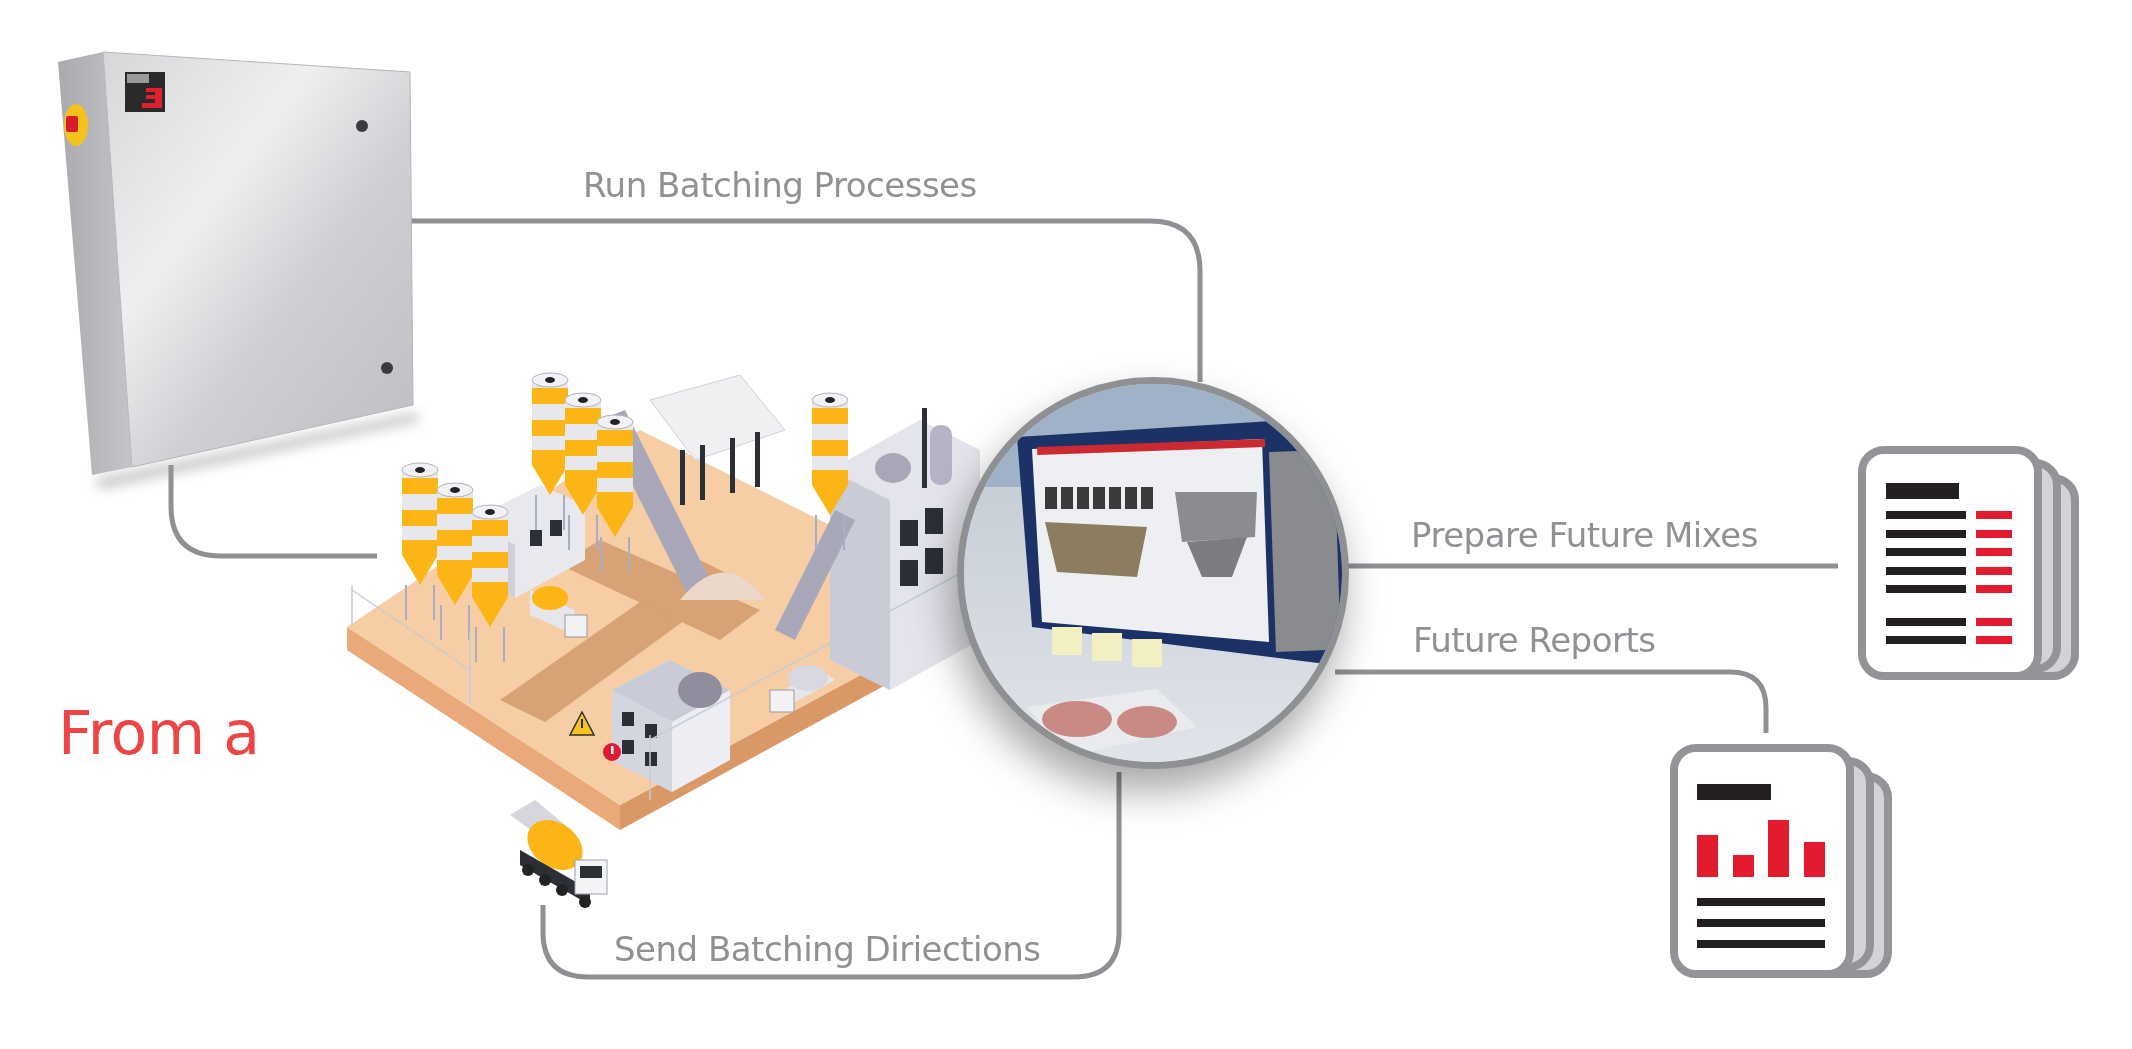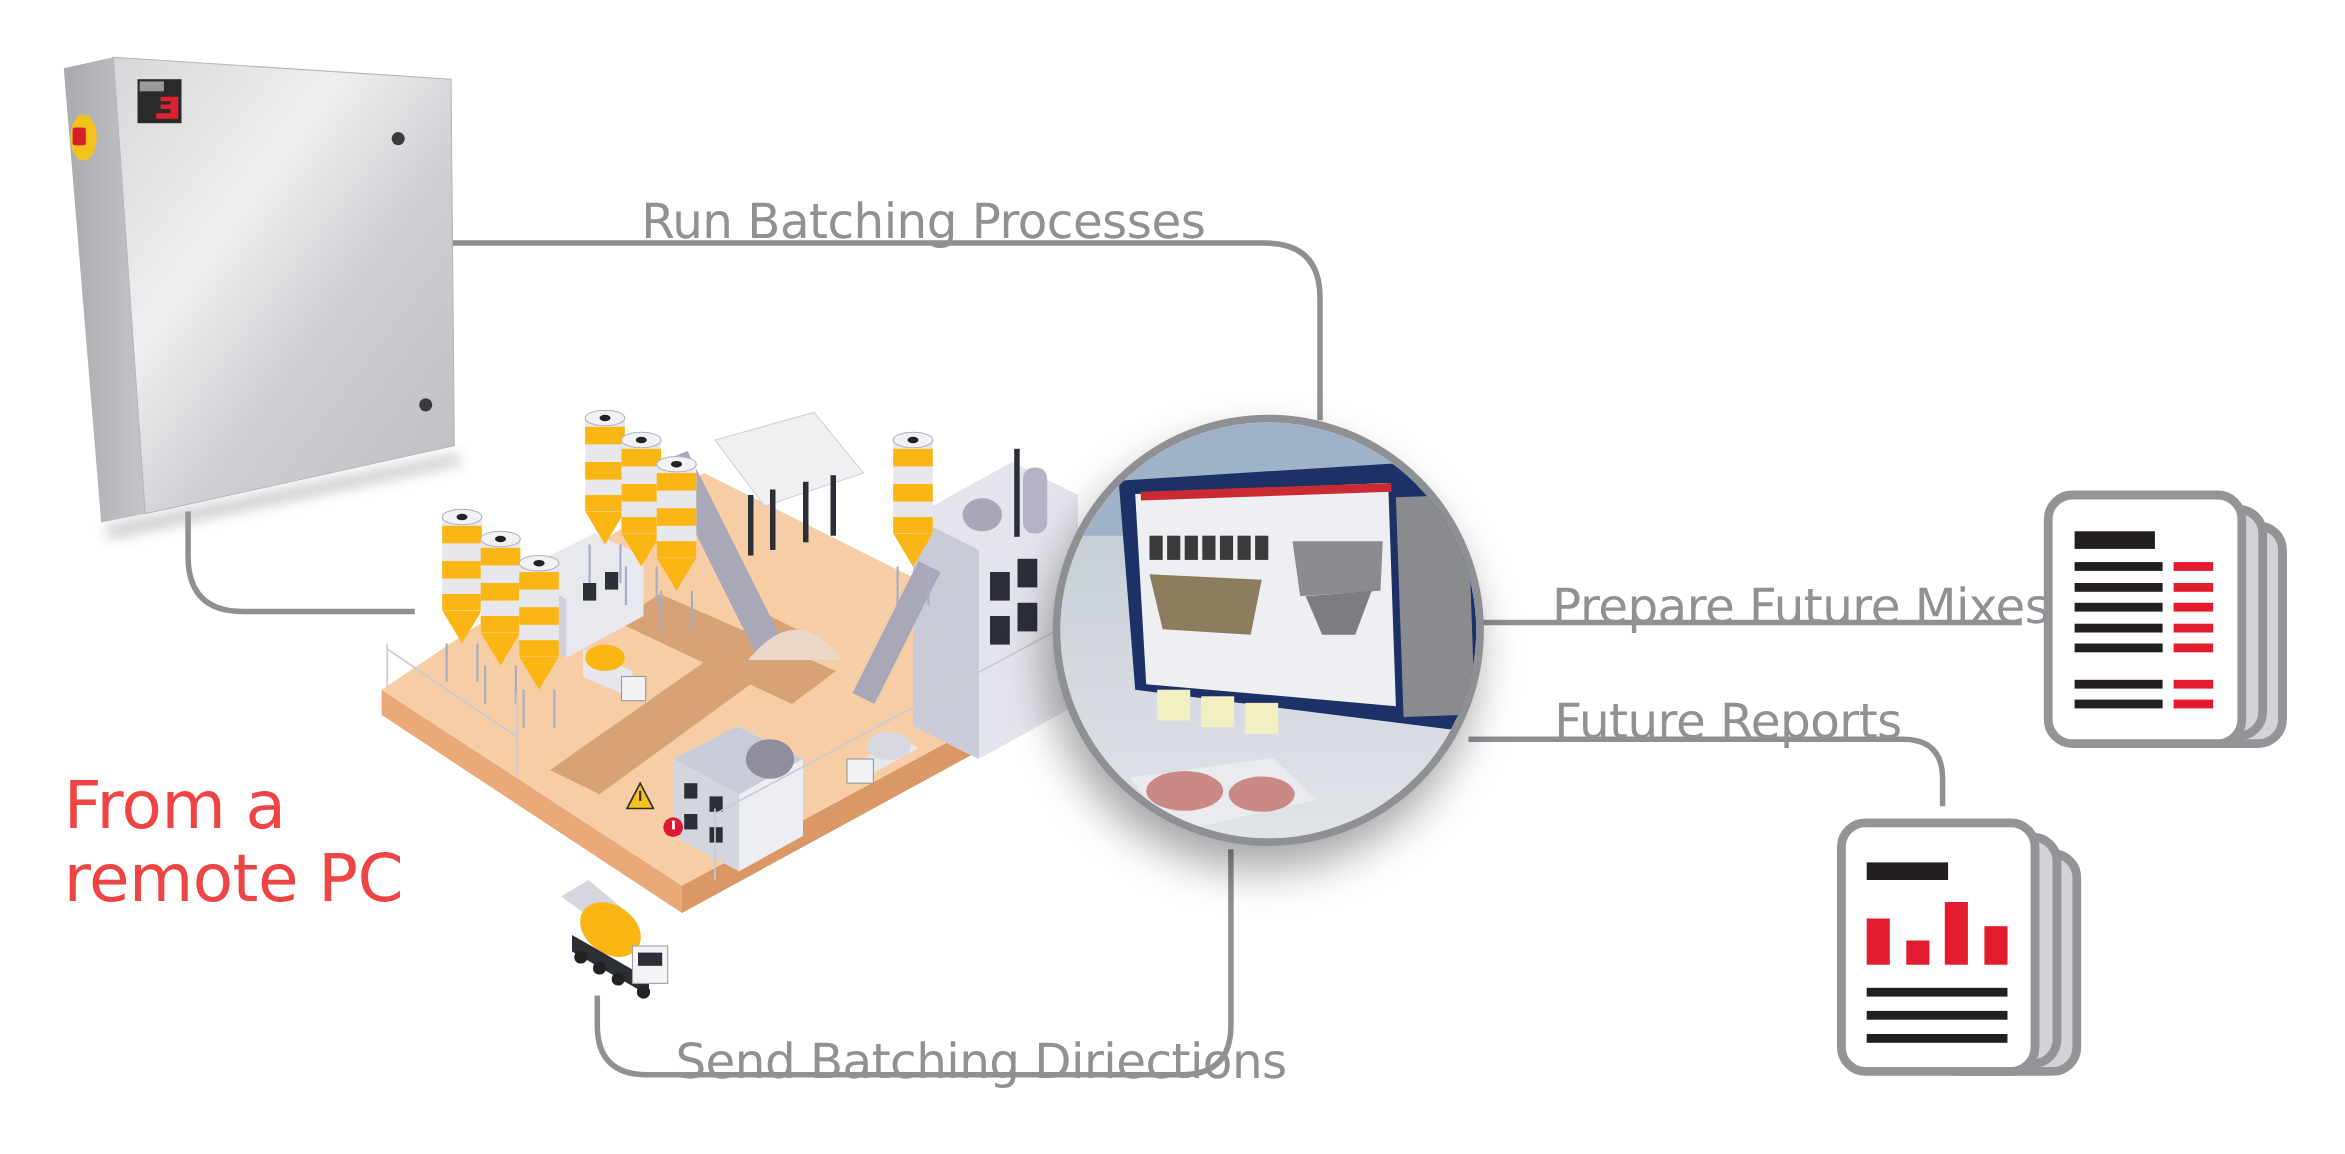--- a/index.html
+++ b/index.html
@@ -1,17 +1,17 @@
 <!DOCTYPE html>
 <html><head>
 <meta charset="utf-8">
 <style>
   html, body { margin:0; padding:0; background:#ffffff; }
   body { width:2132px; height:1049px; position:relative; overflow:hidden; font-family:"Liberation Sans", sans-serif; }
-  .label { position:absolute; color:#909195; font-family:"DejaVu Sans", sans-serif; font-size:44px; letter-spacing:-0.5px; white-space:nowrap; line-height:1;margin-top:12px; }
+  .label { position:absolute; color:#909195; font-family:"DejaVu Sans", sans-serif; font-size:34px; letter-spacing:-0.5px; white-space:nowrap; line-height:1; }
   .tagline { position:absolute; left:58px; top:700px; color:#ef4444; font-family:"DejaVu Sans", sans-serif; font-size:60px; line-height:66px; letter-spacing:-0.5px; }
   svg { position:absolute; left:0; top:0; }
   .pc-circle { position:absolute; left:957px; top:377px; width:392px; height:392px; border-radius:50%; border:7px solid #8f9094; box-sizing:border-box; overflow:hidden; box-shadow: -6px 22px 40px rgba(0,0,0,0.35); background:#c9cdd2; }
 </style>
 </head>
 <body>
 
 <svg width="2132" height="1049">
   <g fill="none" stroke="#8f9094" stroke-width="5" stroke-linecap="butt">
 
@@ -308,14 +308,13 @@
     </g>
 </svg>
 
 <div class="label" style="left:583px; top:168px;">Run Batching Processes</div>
 <div class="label" style="left:1411px; top:518px;text-align:center;">Prepare Future Mixes</div>
 <div class="label" style="left:1413px; top:623px;">Future Reports</div>
 <div class="label" style="left:614px; top:932px;">Send Batching Diriections</div>
 
 <div class="tagline">
   <div>From a</div>
-  <div>remote PC</div>
 </div>
 
 </body></html>

